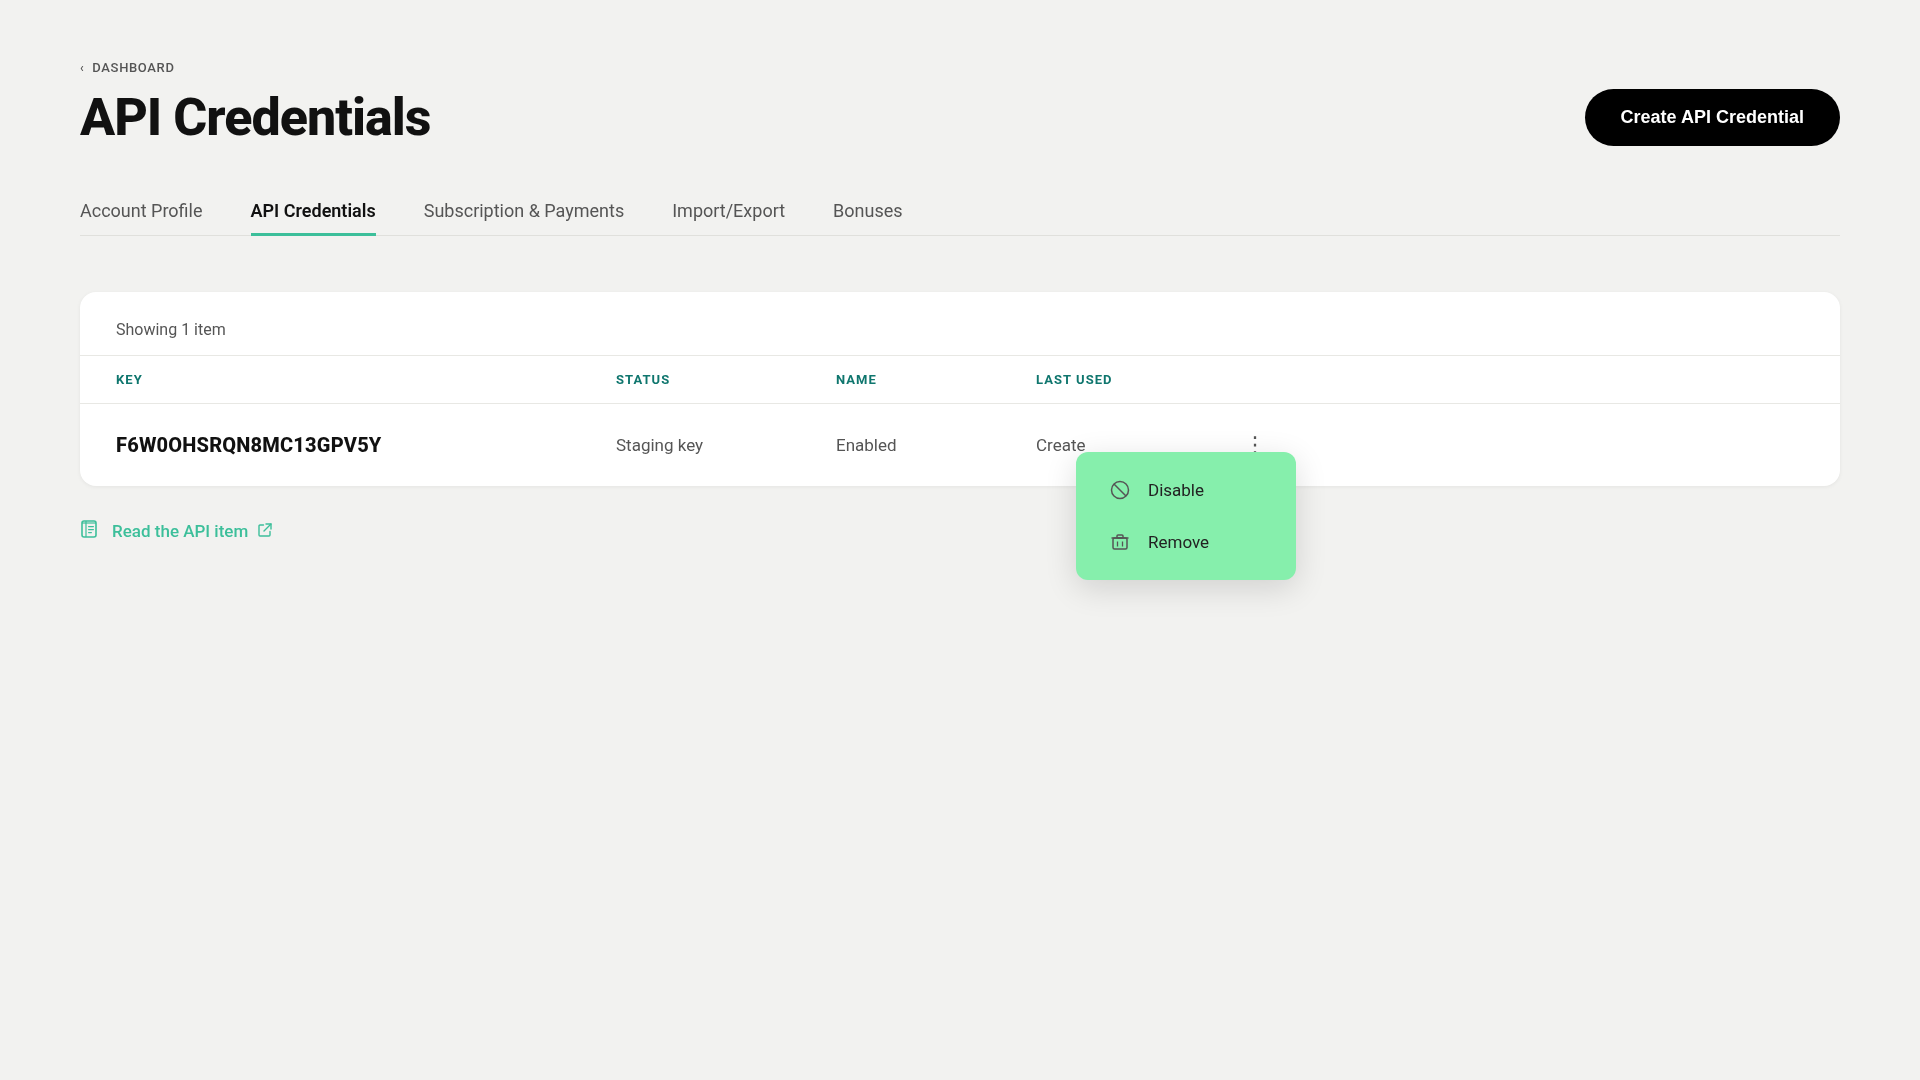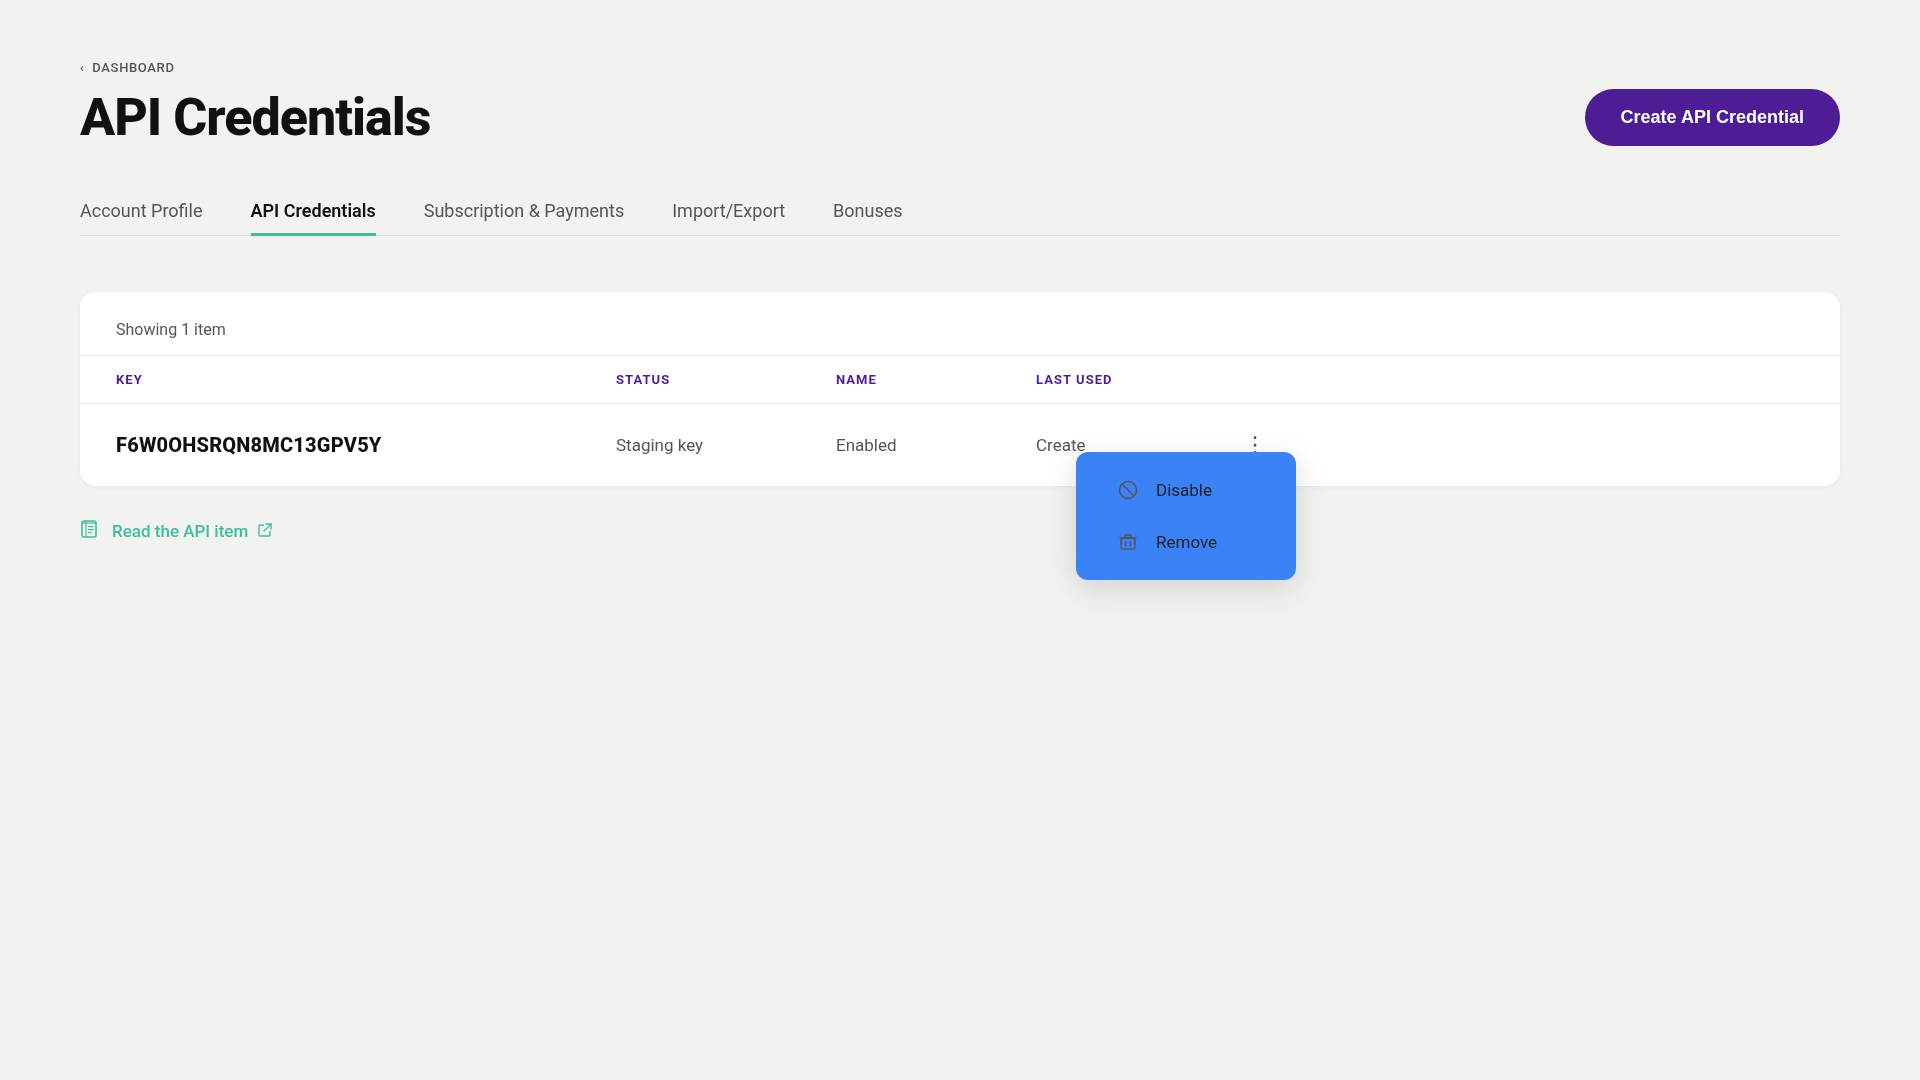--- a/index.html
+++ b/index.html
@@ -42,21 +42,21 @@
     }
 
     .page-title {
       font-size: 52px;
       font-weight: 800;
       color: #111;
       letter-spacing: -1px;
     }
 
     .create-btn {
-      background: #4c1d95;
+      background: #000000;
       color: #fff;
       border: none;
       border-radius: 50px;
       padding: 18px 36px;
       font-size: 18px;
       font-weight: 600;
       cursor: pointer;
       white-space: nowrap;
     }
 
@@ -105,21 +105,21 @@
       display: grid;
       grid-template-columns: 500px 220px 200px 200px 60px;
       align-items: center;
       padding: 0 36px;
     }
 
     .table-col-header {
       padding: 16px 0;
       font-size: 13px;
       font-weight: 700;
-      color: #4c1d95;
+      color: #0f766e;
       letter-spacing: 0.08em;
       text-transform: uppercase;
     }
 
     .table-divider {
       height: 1.5px;
       background: #e8e8e4;
     }
 
     .table-data-row {
@@ -161,24 +161,24 @@
       align-items: center;
       justify-content: center;
       padding: 4px 8px;
       border-radius: 4px;
     }
 
     .dropdown-menu {
       position: absolute;
       right: 0;
       top: calc(100% - 10px);
-      background: #3b82f6;
+      background: #86efac;
       border-radius: 12px;
       box-shadow: 0 8px 32px rgba(0,0,0,0.14);
-      padding: 12px 12px;
+      padding: 12px 4px;
       min-width: 220px;
       z-index: 100;
       margin-left: 48px;
     }
 
     .dropdown-item {
       display: flex;
       align-items: center;
       gap: 16px;
       padding: 16px 28px;

